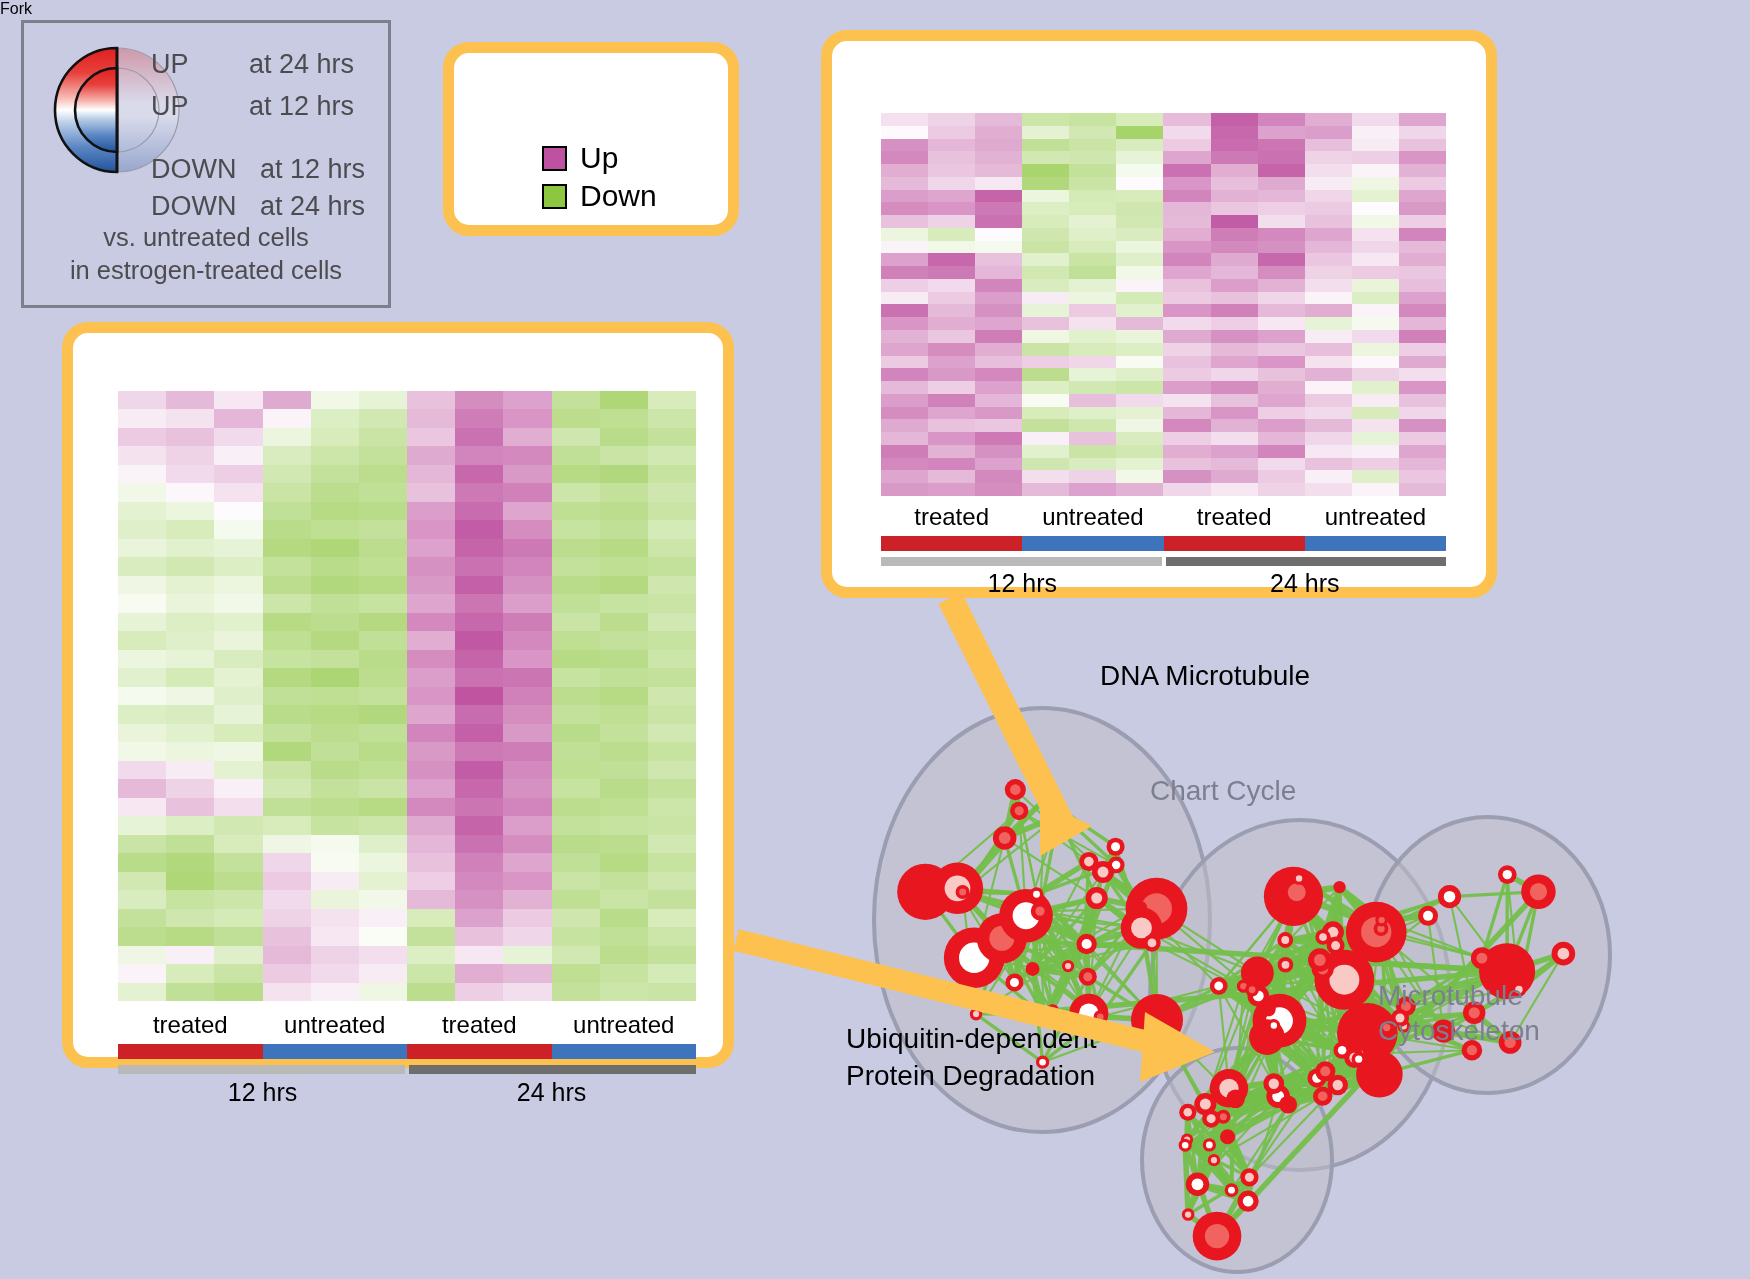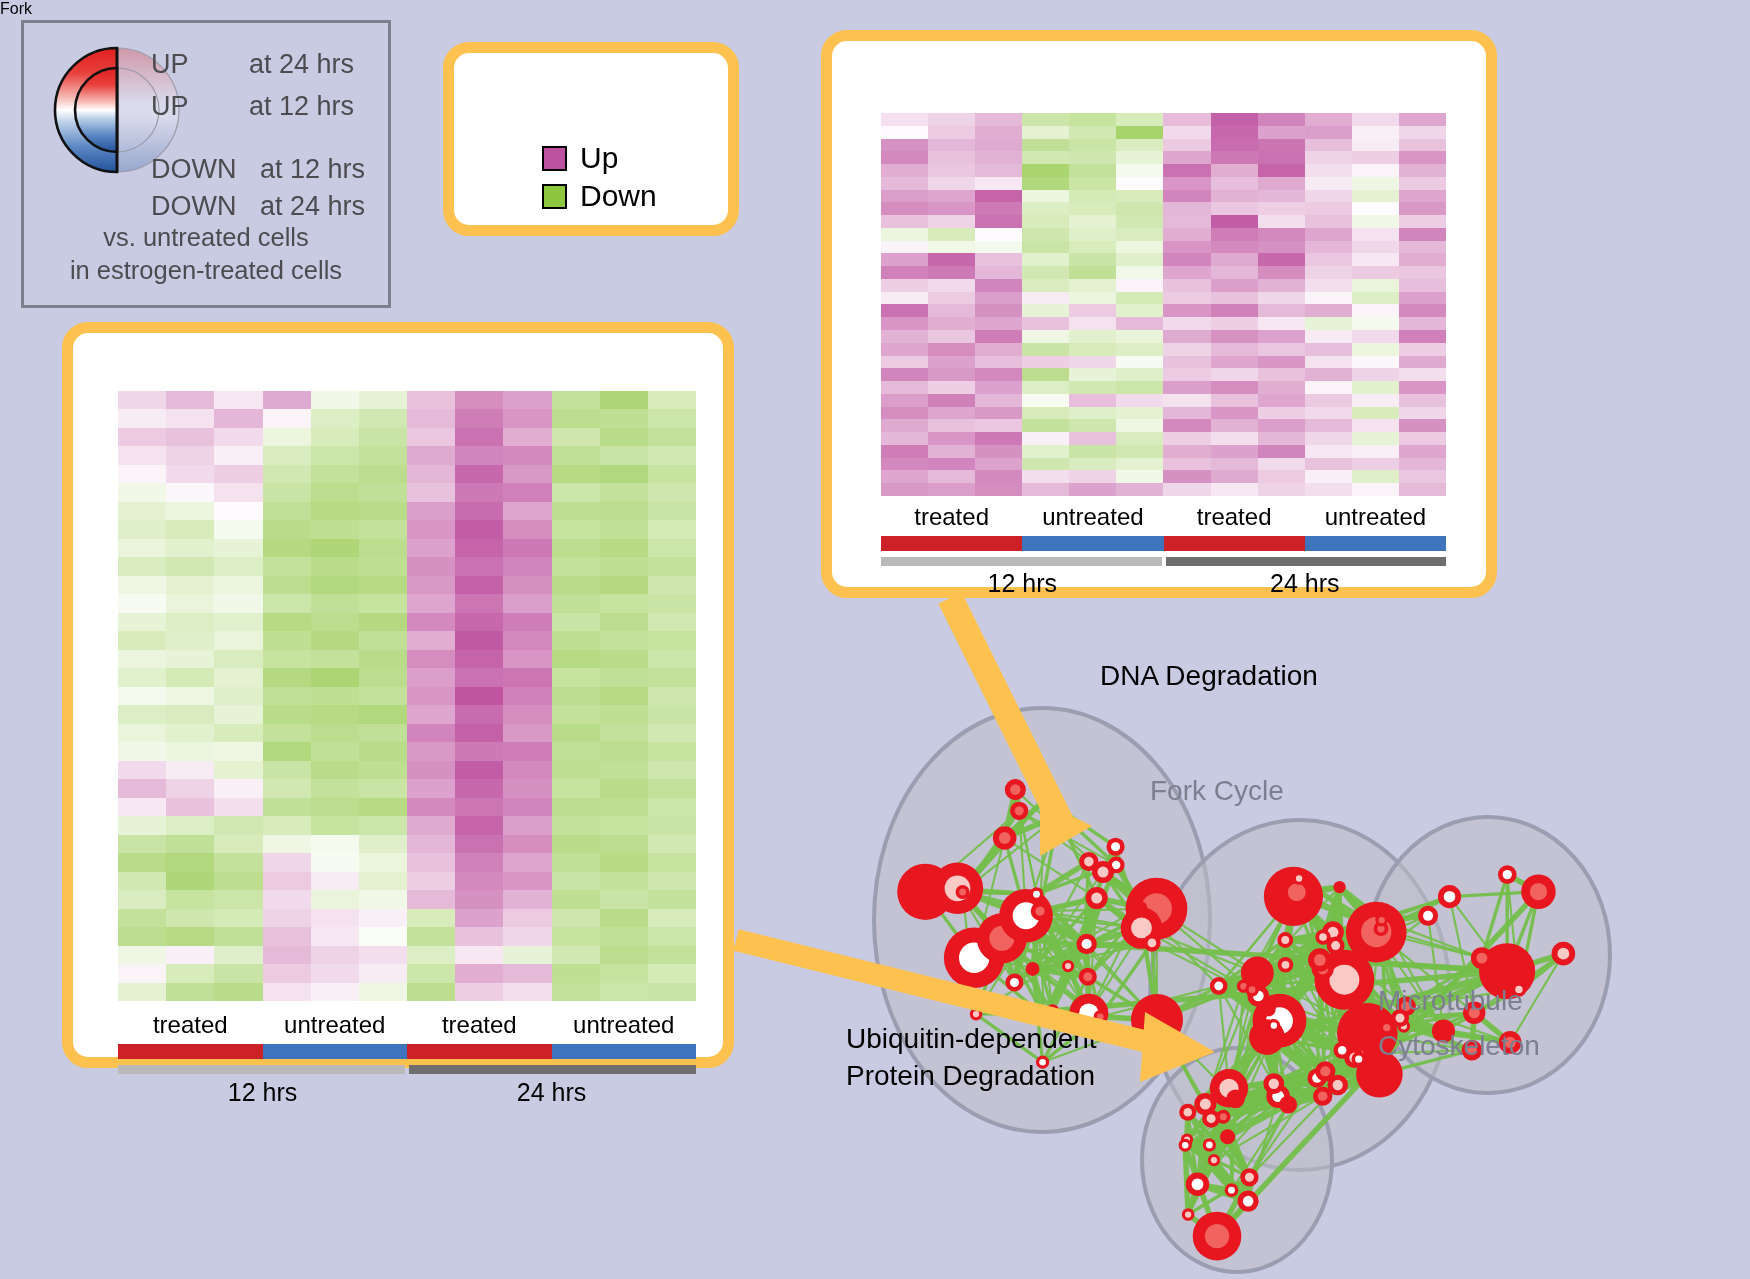--- a/index.html
+++ b/index.html
@@ -66,21 +66,21 @@
   .hm-tbars{position:absolute;display:grid;grid-template-columns:repeat(2,1fr);height:9px;gap:4px;}
   .hm-tbar{height:100%;}
   .hm-times{position:absolute;display:grid;grid-template-columns:repeat(2,1fr);}
   .hm-time-label{text-align:center;font-size:25px;color:#000;}
 
   
   #network{position:absolute;left:800px;top:620px;width:950px;height:660px;}
   .net-label{position:absolute;white-space:pre-line;font-size:28px;}
   #label-dna{left:300px;top:40px;color:#000;}
   #label-cc{left:350px;top:155px;color:#7c7f8f;}
-  #label-mt{left:578px;top:358px;color:#7c7f8f;line-height:45px;text-align:left;}
+  #label-mt{left:578px;top:358px;color:#7c7f8f;line-height:35px;text-align:left;}
   #label-ub{left:46px;top:400px;color:#000;line-height:37px;font-size:28px;}
 
   
   #arrows{position:absolute;inset:0;pointer-events:none;}
 </style>
 </head>
 <body>
 
 
 
@@ -1978,22 +1978,22 @@
         </g>
         <g>
           <circle cx="357" cy="400" r="26" fill="#e8161f"></circle>
         </g>
         <g>
           <circle cx="600" cy="398" r="9" fill="#e8161f"></circle>
           <circle cx="600" cy="398" r="4.5" fill="#f9c9c6"></circle>
         </g>
       </svg>
 
-    <div class="net-label" id="label-dna">DNA Degradation</div>
-    <div class="net-label" id="label-cc">Fork Cycle</div>
+    <div class="net-label" id="label-dna">DNA Microtubule</div>
+    <div class="net-label" id="label-cc">Chart Cycle</div>
     <div class="net-label" id="label-mt">Microtubule
 Cytoskeleton</div>
     <div class="net-label" id="label-ub">Ubiquitin-dependent
 Protein Degradation</div>
   </div>
 
   <svg id="arrows" viewBox="0 0 1750 1279">
 
     <path d="M950,598 L1063,826" stroke="#fdc14f" stroke-width="26" fill="none"></path>
     <polygon points="1040,800 1092,826 1040,856" fill="#fdc14f"></polygon>

